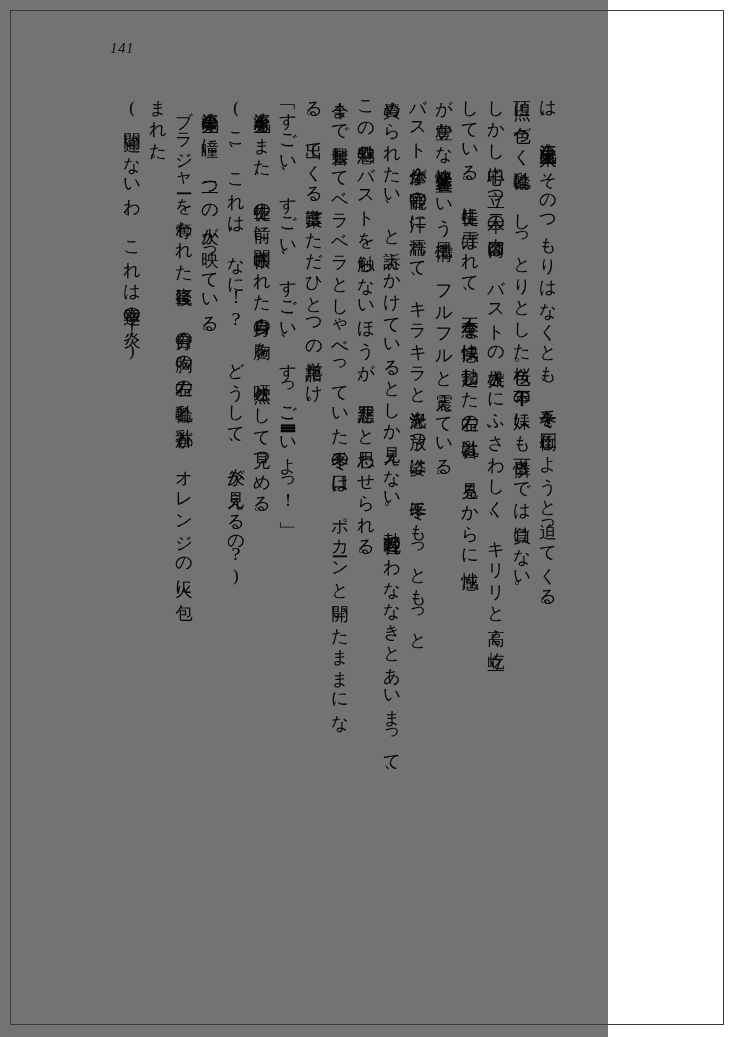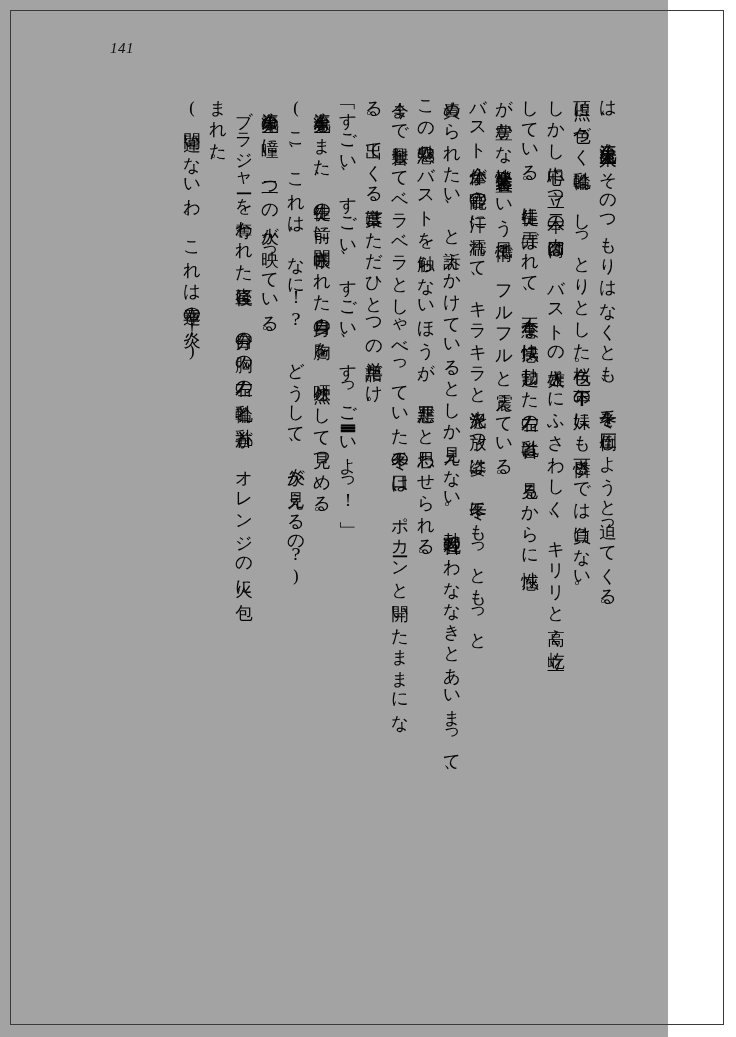--- a/index.html
+++ b/index.html
@@ -13,23 +13,23 @@
     position: relative;
     font-family: "Liberation Serif", "DejaVu Serif", serif;
     color: #000000;
     overflow: hidden;
   }
 
   #page {
     position: absolute;
     left: 0;
     top: 0;
-    width: 668px;
+    width: 608px;
     height: 1037px;
-    background: #a3a3a3;
+    background: #737373;
   }
 
   
   #page-frame {
     position: absolute;
     left: 10px;
     top: 10px;
     width: 714px;
     height: 1015px;
     border: 1px solid #3a3a3a;

